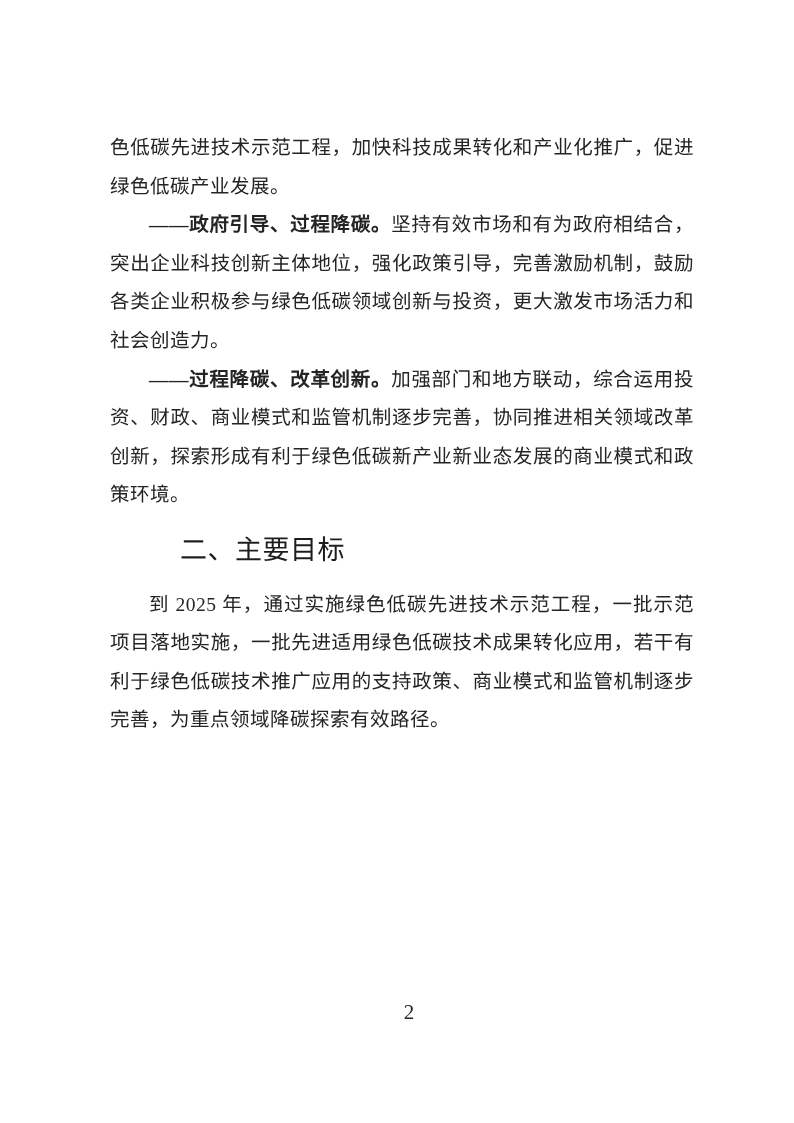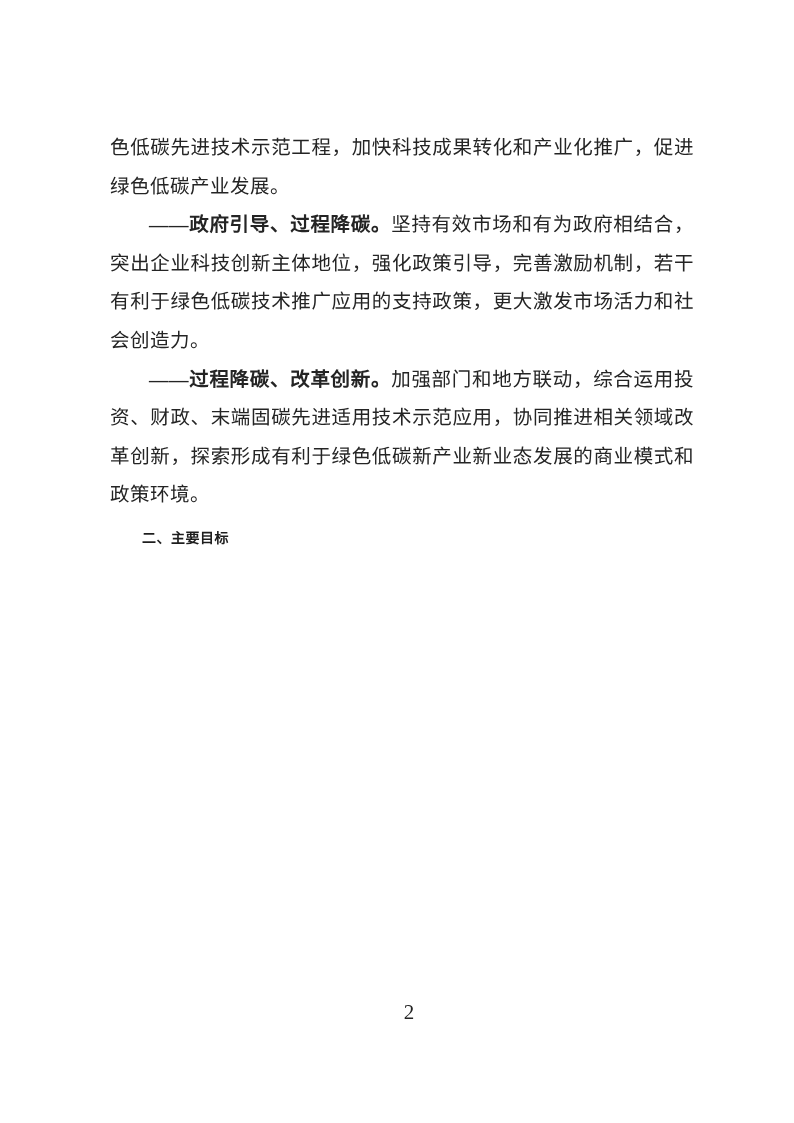--- a/index.html
+++ b/index.html
@@ -33,24 +33,24 @@
     text-justify: inter-character;
     word-break: break-all;
   }
   .indent {
     text-indent: 2em;
   }
   .lead {
     font-weight: bold;
   }
   .heading {
-    margin: 4px;
+    margin: 16px;
     font-family: "Liberation Sans", "DejaVu Sans", sans-serif;
-    font-weight: 700;
-    font-size: 14px;
+    font-weight: 400;
+    font-size: 27px;
     line-height: 38.6px;
     letter-spacing: 0.5px;
     text-indent: 2em;
     color: #1d1d1d;
   }
   .page-number {
     position: absolute;
     left: 0;
     right: 0;
     top: 997px;
@@ -63,24 +63,25 @@
 </style>
 </head>
 <body>
 
 <div class="doc-page">
   <div class="doc-body">
 
     <p class="para"><span>色低碳先进技术示范工程，加快科技成果转化和产业化推广，促进绿色低碳产业发展。</span></p>
 
 
-    <p class="para indent"><span class="lead">——政府引导、过程降碳。</span><span>坚持有效市场和有为政府相结合，突出企业科技创新主体地位，强化政策引导，完善激励机制，若干有利于绿色低碳技术推广应用的支持政策，更大激发市场活力和社会创造力。</span></p>
+    <p class="para indent"><span class="lead">——政府引导、过程降碳。</span><span>坚持有效市场和有为政府相结合，突出企业科技创新主体地位，强化政策引导，完善激励机制，鼓励各类企业积极参与绿色低碳领域创新与投资，更大激发市场活力和社会创造力。</span></p>
 
-    <p class="para indent"><span class="lead">——过程降碳、改革创新。</span><span>加强部门和地方联动，综合运用投资、财政、末端固碳先进适用技术示范应用，协同推进相关领域改革创新，探索形成有利于绿色低碳新产业新业态发展的商业模式和政策环境。</span></p>
+    <p class="para indent"><span class="lead">——过程降碳、改革创新。</span><span>加强部门和地方联动，综合运用投资、财政、商业模式和监管机制逐步完善，协同推进相关领域改革创新，探索形成有利于绿色低碳新产业新业态发展的商业模式和政策环境。</span></p>
 
     <h2 class="heading">二、主要目标</h2>
 
+    <p class="para indent"><span>到 2025 年，通过实施绿色低碳先进技术示范工程，一批示范项目落地实施，一批先进适用绿色低碳技术成果转化应用，若干有利于绿色低碳技术推广应用的支持政策、商业模式和监管机制逐步完善，为重点领域降碳探索有效路径。</span></p>
 
 
   </div>
 
   <div class="page-number">2</div>
 </div>
 
 </body></html>

